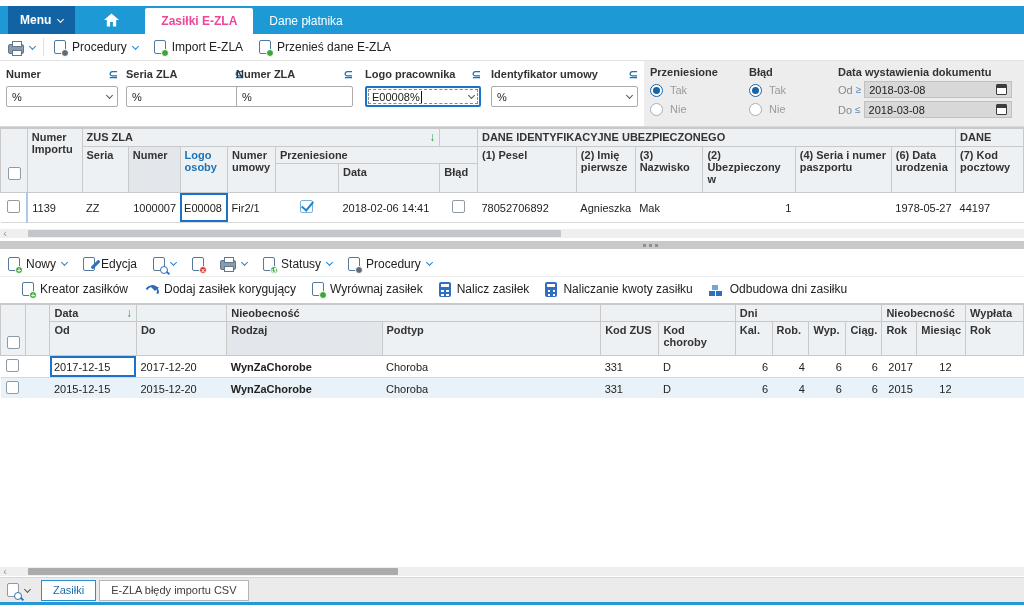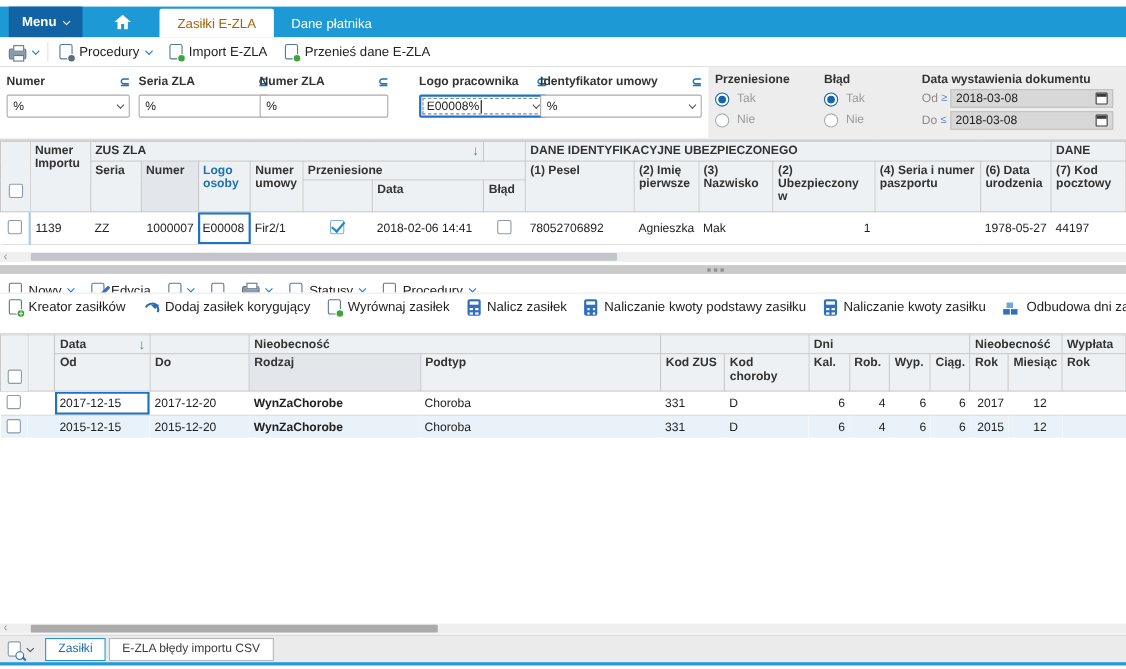--- a/index.html
+++ b/index.html
@@ -5,21 +5,21 @@
   *{box-sizing:border-box;margin:0;padding:0}
   html,body{width:1024px;height:608px;overflow:hidden;background:#fff;
     font-family:"Liberation Sans",sans-serif;-webkit-font-smoothing:antialiased}
   
   #topstrip{position:absolute;top:0;left:0;width:1024px;height:6px;background:#fff}
   #topbar{position:absolute;top:6px;left:0;width:1024px;height:28px;background:#1d9ad6;display:flex;align-items:flex-end}
   #menu-btn{height:28px;margin-left:8px;padding:0 12px;background:#1263a4;color:#fff;font-size:12px;font-weight:bold;
     display:flex;align-items:center;gap:7px}
   #home-btn{width:40px;height:28px;display:flex;align-items:center;justify-content:center;margin-left:16px}
   .toptab{height:26px;padding:0 16px;display:flex;align-items:center;font-size:12px;color:#fff;cursor:default}
-  .toptab.active{background:#fff;color:#a16207;font-weight:normal;border-radius:2px 2px 0 0;margin-left:14px}
+  .toptab.active{background:#fff;color:#ec4899;font-weight:bold;border-radius:2px 2px 0 0;margin-left:14px}
   
   .tbar{position:absolute;left:0;width:1024px;background:#fff;display:flex;align-items:center;font-size:12px;color:#222}
   #toolbar-main{top:34px;height:27px;border-bottom:1px solid #e2e2e2;padding-left:8px}
   .titem{display:flex;align-items:center;gap:6px;margin-right:16px;white-space:nowrap}
   .vsep{width:1px;height:18px;background:#e0e0e0;margin:0 10px 0 2px}
   .chev{width:5px;height:5px;border-right:1.6px solid currentColor;border-bottom:1.6px solid currentColor;
     transform:rotate(45deg);display:inline-block;margin-bottom:2px;flex:none}
   .chev.blue{color:#1d86d0}
   
   .doc{width:12px;height:14px;border:1.5px solid #54789e;border-radius:2px;position:relative;display:inline-block;background:#fff;flex:none}
@@ -173,21 +173,21 @@
   </div>
   <div class="fgroup" style="left:236px;width:117px">
     <div class="flabel">
         <span>Numer ZLA</span>
       <span class="subset">⊆</span>
       </div>
     <div class="inp">
       <span>%</span>
       </div>
   </div>
-  <div class="fgroup" style="left:381px;width:116px">
+  <div class="fgroup" style="left:365px;width:116px">
     <div class="flabel">
         <span>Logo pracownika</span>
       <span class="subset">⊆</span>
       </div>
     <div class="sel focused">
       <span style="display:flex;align-items:center">
           <span>E00008%</span>
           <span class="caret"></span>
         </span>
       <span class="chev blue"></span>
@@ -371,44 +371,40 @@
     </div>
   <div class="titem">
     <span class="doc">
         <span class="bdg gray"></span>
       </span>
     <span>Procedury</span>
     <span class="chev" style="color:#1d86d0"></span>
     </div>
 </div>
 
-<div class="tbar" style="top:266px;height:25px;padding-left:8px;border-top:1px solid #ececec">
+<div class="tbar" style="top:276px;height:25px;padding-left:22px;border-top:1px solid #ececec">
   <div class="titem">
     <span class="doc">
         <span class="bdg green">+</span>
       </span>
     <span>Kreator zasiłków</span>
     </div>
   <div class="titem">
     <span class="curve"></span>
     <span>Dodaj zasiłek korygujący</span>
     </div>
   <div class="titem">
     <span class="doc">
         <span class="bdg green"></span>
       </span>
     <span>Wyrównaj zasiłek</span>
     </div>
   <div class="titem">
     <span class="calc"></span>
     <span>Nalicz zasiłek</span>
-    </div>
-  <div class="titem">
-    <span class="calc"></span>
-    <span>Naliczanie kwoty podstawy zasiłku</span>
     </div>
   <div class="titem">
     <span class="calc"></span>
     <span>Naliczanie kwoty zasiłku</span>
     </div>
   <div class="titem">
     <span class="blocks"></span>
     <span>Odbudowa dni zasiłku</span>
     </div>
 </div>

